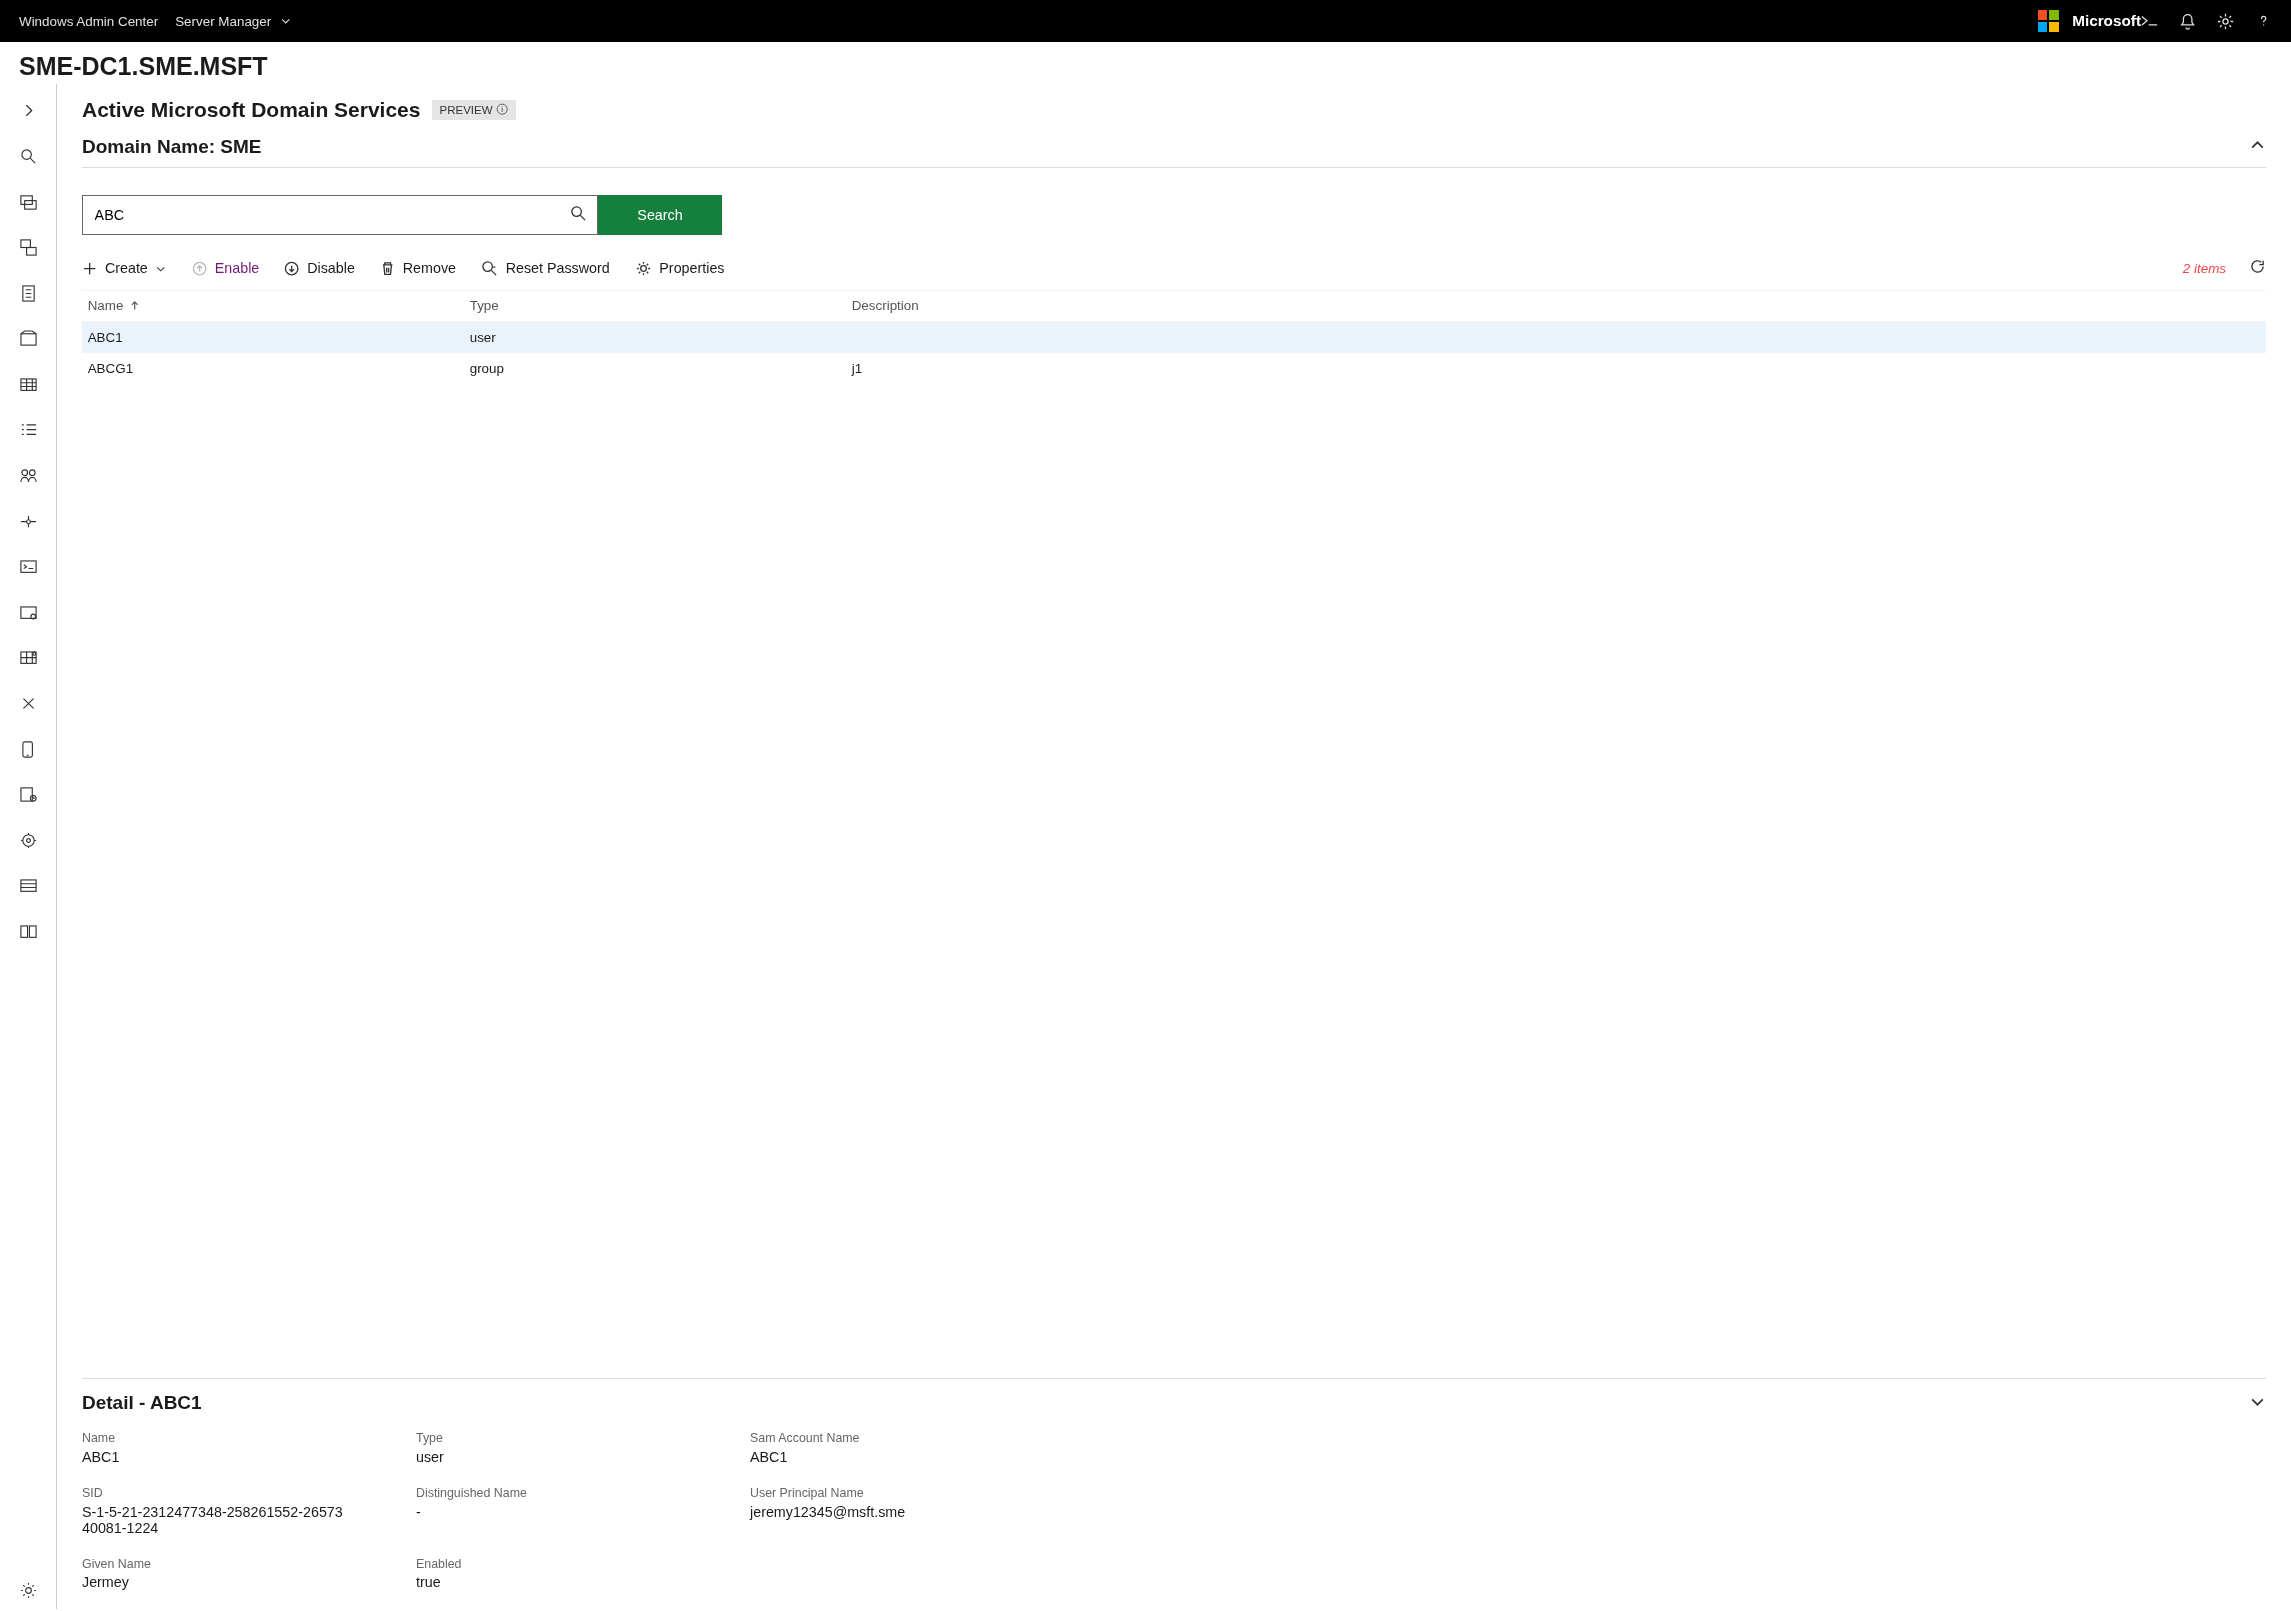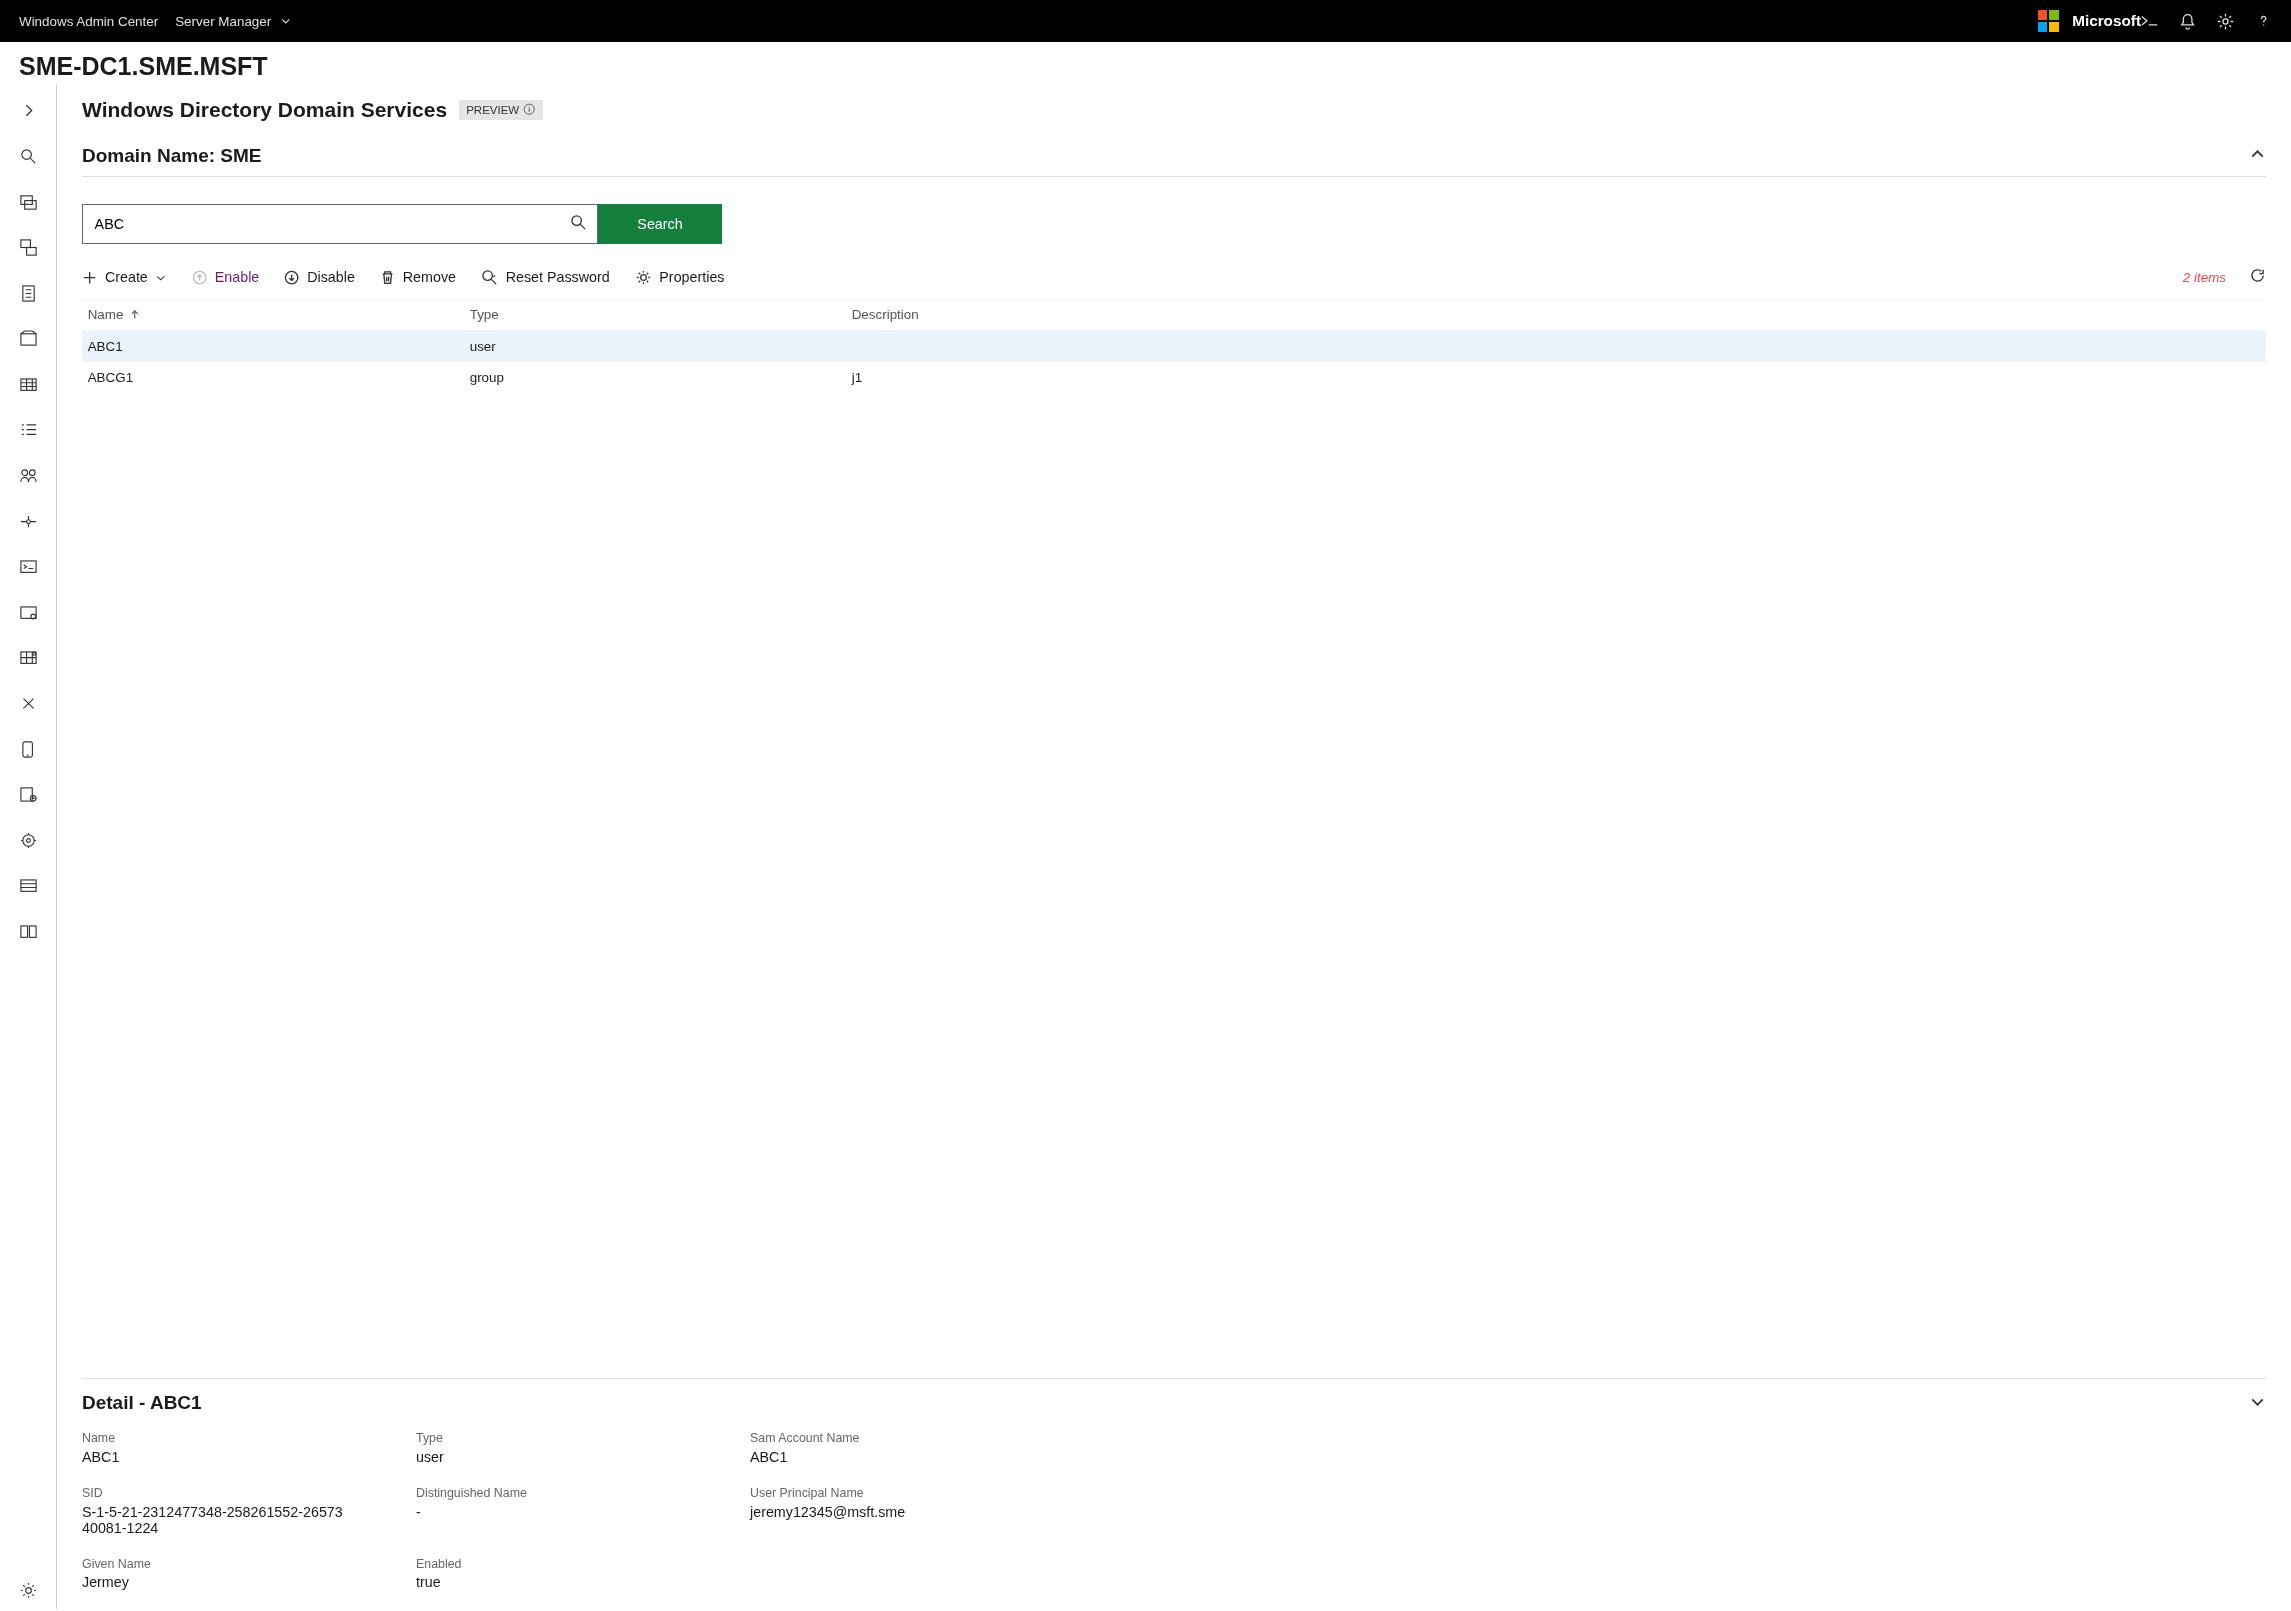--- a/index.html
+++ b/index.html
@@ -23,21 +23,21 @@
   
   .body{display:flex;height:calc(100vh - 42px - 44px);min-height:746px}
   .sidebar{width:57px;border-right:1px solid #ccc;display:flex;flex-direction:column;align-items:center;padding-top:7.6px;gap:7.6px}
   .sidebar .sb-item{width:42px;height:38px;display:flex;align-items:center;justify-content:center;cursor:pointer;border-radius:1.9px}
   .sidebar .sb-item svg{stroke:#333;fill:none;stroke-width:1.2}
   .sidebar .sb-sep{flex:1}
   .content{flex:1;padding:13.4px 25px 19px 25px;display:flex;flex-direction:column;min-width:0}
   .heading-row{display:flex;align-items:center;gap:11.5px}
   .heading-row h1{margin:0;font-size:21px;font-weight:700}
   .preview-badge{background:#e5e5e5;color:#333;padding:2.9px 7.6px;font-size:11.5px;display:flex;align-items:center;gap:3.8px}
-  .domain-row{display:flex;align-items:center;justify-content:space-between;margin-top:23px;padding-bottom:9.6px;border-bottom:1px solid #ddd}
+  .domain-row{display:flex;align-items:center;justify-content:space-between;margin-top:14px;padding-bottom:9.6px;border-bottom:1px solid #ddd}
   .domain-row h2{margin:0;font-size:19px;font-weight:700}
   
   .search-row{display:flex;margin-top:27px}
   .search-box{display:flex;align-items:center;border:1px solid #666;width:516px;height:40px;padding:0 9.6px}
   .search-box input{flex:1;border:none;outline:none;font-size:14.3px}
   .search-btn{width:124px;height:40px;background:#15803d;color:#fff;border:none;font-size:14.3px;cursor:pointer}
   
   .toolbar{display:flex;align-items:center;gap:25px;margin-top:23px}
   .tool{display:flex;align-items:center;gap:7.6px;font-size:14.3px;cursor:pointer}
   .tool.disabled{color:#701a75}
@@ -236,21 +236,21 @@
     <div class="sb-item">
         <svg width="19" height="19" viewBox="0 0 20 20">
           <circle cx="10" cy="10" r="3"></circle>
           <path d="M10 2v2M10 16v2M2 10h2M16 10h2M4.5 4.5l1.5 1.5M14 14l1.5 1.5M15.5 4.5L14 6M6 14l-1.5 1.5"></path>
         </svg>
       </div>
   </div>
 
   <div class="content">
     <div class="heading-row">
-      <h1>Windows Directory Domain Services</h1>
+      <h1>Active Microsoft Domain Services</h1>
       <span class="preview-badge">
         <span>PREVIEW</span>
         <span>
           <svg width="12.4" height="12.4" viewBox="0 0 16 16" style="stroke:#555;fill:none;stroke-width:1.2">
               <circle cx="8" cy="8" r="6.5"></circle>
               <path d="M8 5h.01M8 7v4" stroke-linecap="round"></path>
             </svg>
         </span>
       </span>
     </div>

